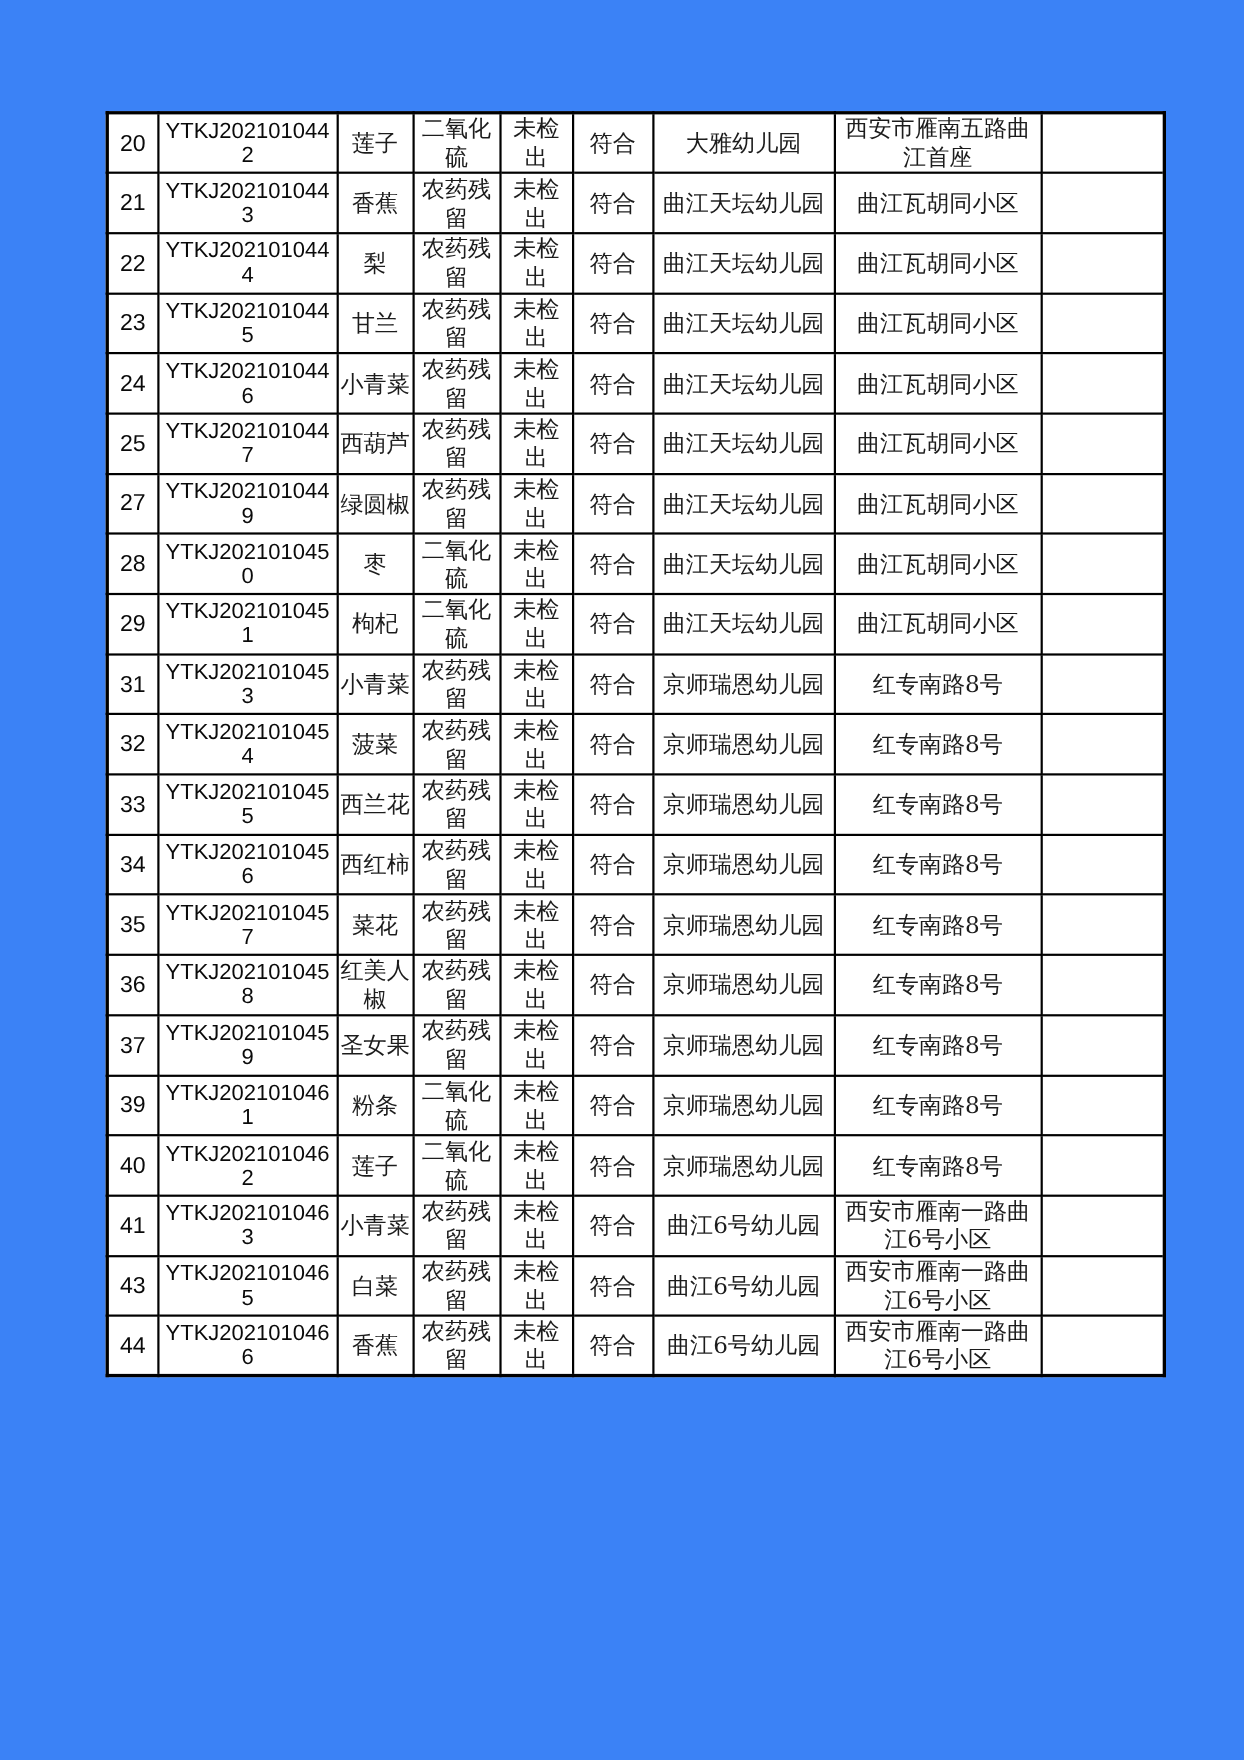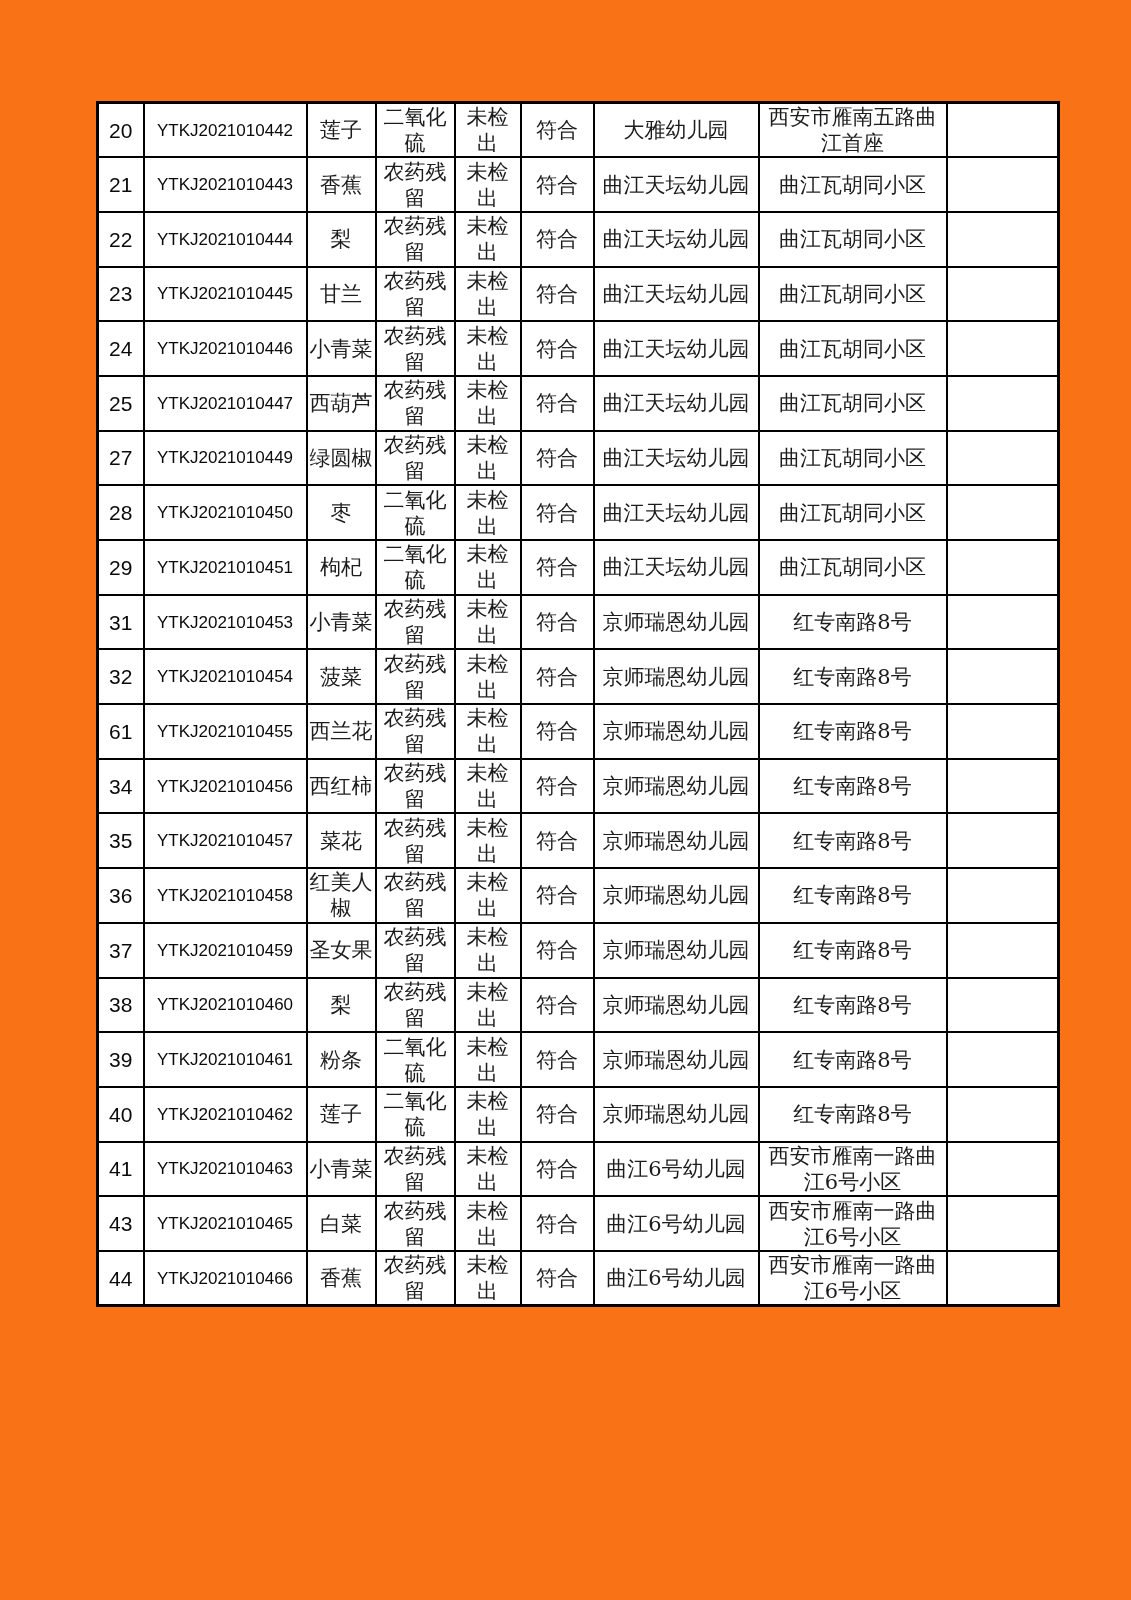--- a/index.html
+++ b/index.html
@@ -5,21 +5,21 @@
   * { margin: 0; padding: 0; box-sizing: border-box; }
   html, body { background: #ffffff; }
   body {
     width: 1131px; height: 1600px;
     position: relative;
     font-family: "Liberation Sans", sans-serif;
     overflow: hidden;
   }
   .page {
     position: absolute; inset: 0;
-    background: #f97316;
+    background: #3b82f6;
   }
   table.results {
     position: absolute;
     left: 96px; top: 101px;
     width: 961px;
     border-collapse: collapse;
     table-layout: fixed;
     background: #ffffff;
     border: 3px solid #000000;
   }
@@ -32,21 +32,21 @@
     word-break: break-all;
     overflow: hidden;
   }
   
   td.c-no {
     font-family: "Liberation Sans", sans-serif;
     font-size: 21px; color: #0a0a0a; line-height: 25px;
   }
   td.c-id {
     font-family: "Liberation Sans", sans-serif;
-    font-size: 17px; color: #0a0a0a; line-height: 33px;
+    font-size: 20px; color: #0a0a0a; line-height: 22px;
     padding: 0 1px;
   }
   
   td.cn {
     font-family: "DejaVu Serif", "Liberation Serif", serif;
     font-size: 21px; color: #1c1c1c; line-height: 26px;
   }
   td.c-name { padding: 0 3px; }
   td.c-item { padding: 0 2px; }
   td.c-result { padding: 0 2px; }
@@ -187,21 +187,21 @@
           <td class="c-id">YTKJ2021010454</td>
           <td class="cn c-name">菠菜</td>
           <td class="cn c-item">农药残留</td>
           <td class="cn c-result">未检出</td>
           <td class="cn c-concl">符合</td>
           <td class="cn c-site">京师瑞恩幼儿园</td>
           <td class="cn c-addr">红专南路8号</td>
           <td class="cn c-note"></td>
         </tr>
         <tr>
-          <td class="c-no">61</td>
+          <td class="c-no">33</td>
           <td class="c-id">YTKJ2021010455</td>
           <td class="cn c-name">西兰花</td>
           <td class="cn c-item">农药残留</td>
           <td class="cn c-result">未检出</td>
           <td class="cn c-concl">符合</td>
           <td class="cn c-site">京师瑞恩幼儿园</td>
           <td class="cn c-addr">红专南路8号</td>
           <td class="cn c-note"></td>
         </tr>
         <tr>
@@ -234,31 +234,20 @@
           <td class="cn c-result">未检出</td>
           <td class="cn c-concl">符合</td>
           <td class="cn c-site">京师瑞恩幼儿园</td>
           <td class="cn c-addr">红专南路8号</td>
           <td class="cn c-note"></td>
         </tr>
         <tr>
           <td class="c-no">37</td>
           <td class="c-id">YTKJ2021010459</td>
           <td class="cn c-name">圣女果</td>
-          <td class="cn c-item">农药残留</td>
-          <td class="cn c-result">未检出</td>
-          <td class="cn c-concl">符合</td>
-          <td class="cn c-site">京师瑞恩幼儿园</td>
-          <td class="cn c-addr">红专南路8号</td>
-          <td class="cn c-note"></td>
-        </tr>
-        <tr>
-          <td class="c-no">38</td>
-          <td class="c-id">YTKJ2021010460</td>
-          <td class="cn c-name">梨</td>
           <td class="cn c-item">农药残留</td>
           <td class="cn c-result">未检出</td>
           <td class="cn c-concl">符合</td>
           <td class="cn c-site">京师瑞恩幼儿园</td>
           <td class="cn c-addr">红专南路8号</td>
           <td class="cn c-note"></td>
         </tr>
         <tr>
           <td class="c-no">39</td>
           <td class="c-id">YTKJ2021010461</td>

